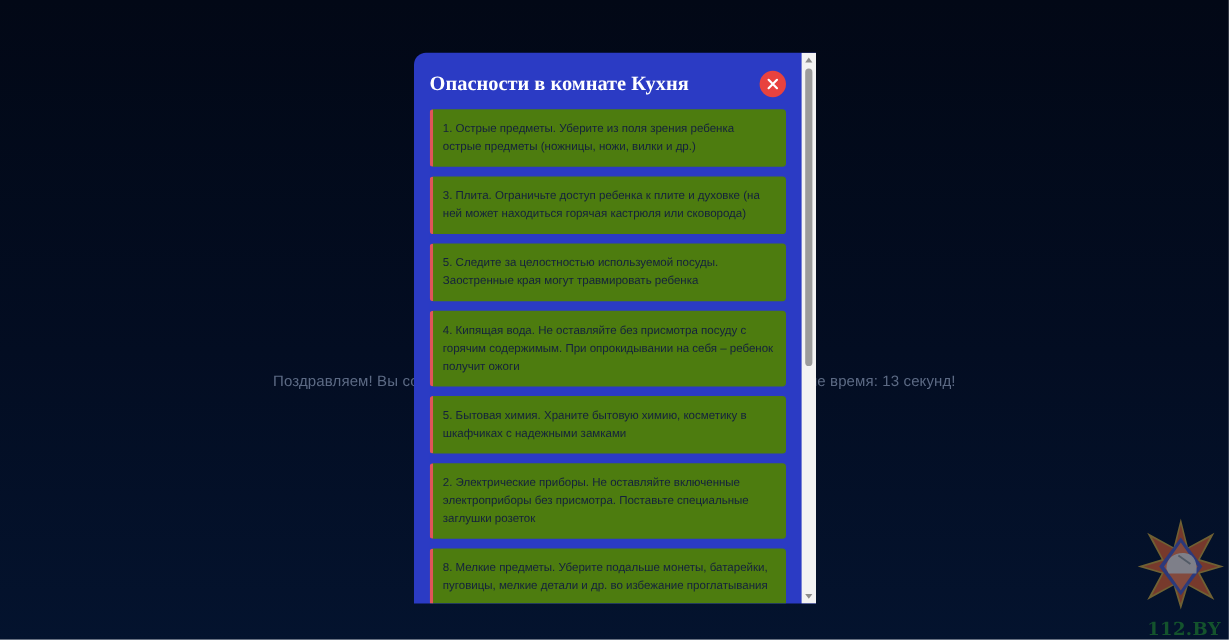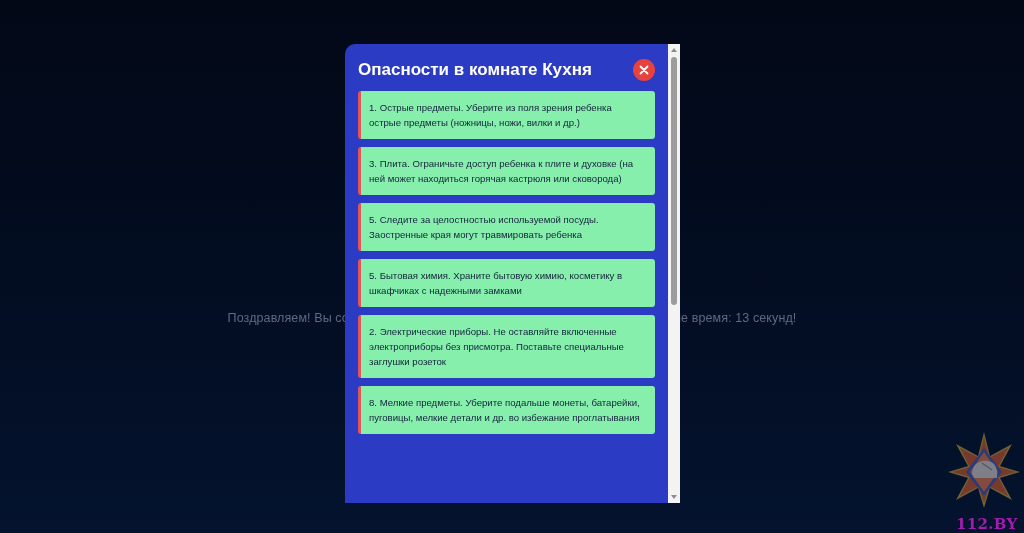--- a/index.html
+++ b/index.html
@@ -36,33 +36,33 @@
       padding: 14px 12px 0 13px;
     }
     .modal-header {
       display: flex; align-items: center; justify-content: space-between;
       height: 24px; margin-bottom: 9px;
     }
     .modal-title {
       color: #ffffff;
       font-size: 17px;
       font-weight: bold;
-      font-family: Liberation Sans, sans-serif;
+      font-family: Liberation Serif, serif;
     }
     .close-btn {
       width: 22px; height: 22px; border-radius: 50%;
       background: #e8423e;
       display: flex; align-items: center; justify-content: center;
       cursor: pointer;
       margin-right: 1px;
     }
     .close-btn svg { width: 10px; height: 10px; }
     .card {
       position: relative;
-      background: #86efac;
+      background: #4d7c0f;
       border-left: 3px solid #e0545a;
       border-radius: 3px;
       padding: 9px 10px 9px 8px;
       margin-bottom: 8px;
       font-size: 9.6px;
       line-height: 15px;
       color: #14213d;
       font-family: "Liberation Sans", sans-serif;
       width: 297px;
     }
@@ -89,21 +89,21 @@
     .logo {
       position: absolute; left: 944px; top: 430px;
       width: 80px; height: 103px;
     }
     .logo svg { position: absolute; left: 2px; top: 0; }
     .logo-text {
       position: absolute; left: 12px; top: 85px;
       font-family: "DejaVu Serif", serif;
       font-weight: bold;
       font-size: 15px;
-      color: #a21caf;
+      color: #14532d;
       letter-spacing: 0.3px;
     }
   </style>
 </head>
 <body>
 
 <div class="bg-message">Поздравляем! Вы создали безопасную комнату и нашли все опасности! Ваше время: 13 секунд!</div>
 
 <div class="modal">
   <div class="modal-scroll">
@@ -111,20 +111,21 @@
       <div class="modal-title">Опасности в комнате Кухня</div>
       <div class="close-btn">
         <svg viewBox="0 0 10 10">
           <path d="M1.5 1.5 L8.5 8.5 M8.5 1.5 L1.5 8.5" stroke="#ffffff" stroke-width="1.8" stroke-linecap="round"></path>
         </svg>
       </div>
     </div>
     <div class="card">1. Острые предметы. Уберите из поля зрения ребенка острые предметы (ножницы, ножи, вилки и др.)</div>
     <div class="card">3. Плита. Ограничьте доступ ребенка к плите и духовке (на ней может находиться горячая кастрюля или сковорода)</div>
     <div class="card">5. Следите за целостностью используемой посуды. Заостренные края могут травмировать ребенка</div>
+    <div class="card">4. Кипящая вода. Не оставляйте без присмотра посуду с горячим содержимым. При опрокидывании на себя – ребенок получит ожоги</div>
     <div class="card">5. Бытовая химия. Храните бытовую химию, косметику в шкафчиках с надежными замками</div>
     <div class="card">2. Электрические приборы. Не оставляйте включенные электроприборы без присмотра. Поставьте специальные заглушки розеток</div>
     <div class="card">8. Мелкие предметы. Уберите подальше монеты, батарейки, пуговицы, мелкие детали и др. во избежание проглатывания</div>
 
   </div>
   <div class="scrollbar">
     <div class="scroll-arrow up">
       <div class="tri-up"></div>
     </div>
     <div class="scroll-thumb"></div>

